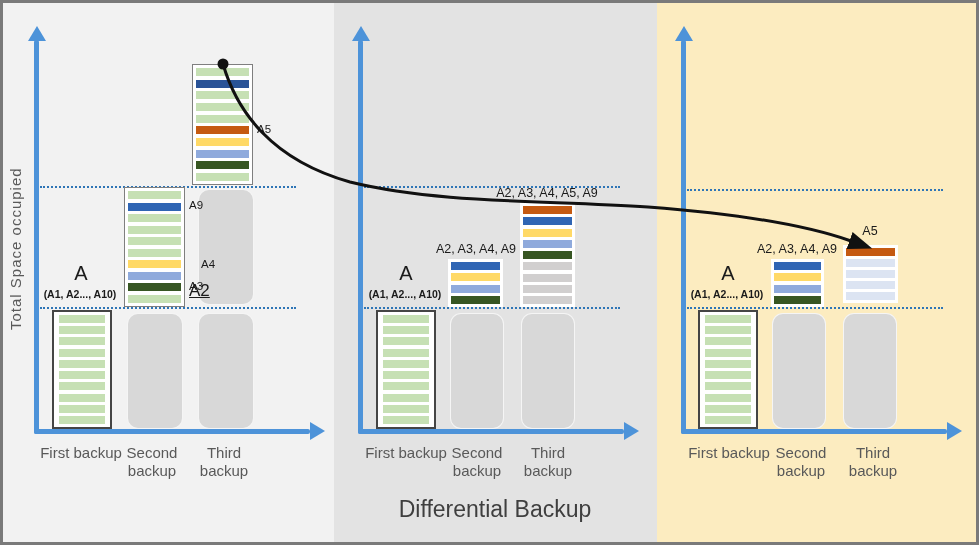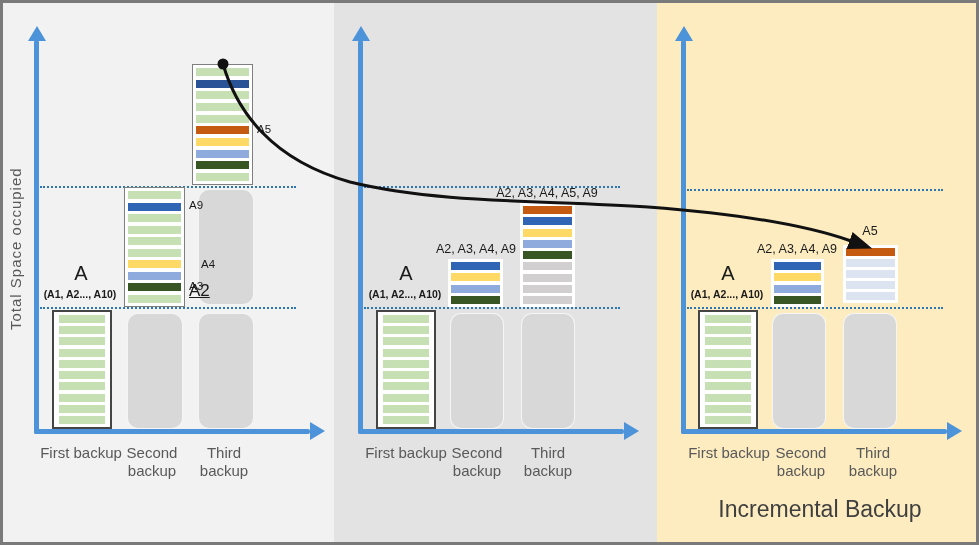--- a/index.html
+++ b/index.html
@@ -141,20 +141,21 @@
       <div class="stripe" style="background: rgb(209, 207, 207);"></div>
       <div class="stripe" style="background: rgb(209, 207, 207);"></div>
     </div>
     <div class="txt center" style="top: 262px; font-size: 20px; left: 406px;">A</div>
     <div class="txt center" style="top: 289px; font-size: 10.5px; left: 405px; font-weight: 700;">(A1, A2..., A10)</div>
     <div class="txt center" style="top: 243px; font-size: 12.5px; left: 476px;">A2, A3, A4, A9</div>
     <div class="txt center" style="top: 187px; font-size: 12.5px; left: 547px;">A2, A3, A4, A5, A9</div>
     <div class="collabel" style="left: 406px;">First backup</div>
     <div class="collabel" style="left: 477px;">Second backup</div>
     <div class="collabel" style="left: 548px;">Third backup</div>
+    <div class="ptitle" style="left: 495px;">Differential Backup</div>
     <div class="panel" style="left: 657px; width: 322px; background: rgb(252, 236, 192);"></div>
     <div class="axisv" style="left: 681px;"></div>
     <div class="tri-up" style="left: 674.5px;"></div>
     <div class="axish" style="left: 681px; width: 266px;"></div>
     <div class="tri-right" style="left: 947px;"></div>
     <div class="dotted" style="left: 687px; width: 256px; top: 189px;"></div>
     <div class="dotted" style="left: 687px; width: 256px; top: 307px;"></div>
     <div class="grayrect" style="left: 772px; top: 313px; width: 54px; height: 116px;"></div>
     <div class="grayrect" style="left: 843px; top: 313px; width: 54px; height: 116px;"></div>
     <div class="bar bar-dark" style="left: 698px; top: 310px; width: 60px; height: 119px;">
@@ -182,15 +183,14 @@
       <div class="stripe" style="background: rgb(220, 228, 242);"></div>
       <div class="stripe" style="background: rgb(220, 228, 242);"></div>
     </div>
     <div class="txt center" style="top: 262px; font-size: 20px; left: 728px;">A</div>
     <div class="txt center" style="top: 289px; font-size: 10.5px; left: 727px; font-weight: 700;">(A1, A2..., A10)</div>
     <div class="txt center" style="top: 243px; font-size: 12.5px; left: 797px;">A2, A3, A4, A9</div>
     <div class="txt center" style="top: 225px; font-size: 12.5px; left: 870px;">A5</div>
     <div class="collabel" style="left: 729px;">First backup</div>
     <div class="collabel" style="left: 801px;">Second backup</div>
     <div class="collabel" style="left: 873px;">Third backup</div>
-    <div class="ptitle" style="left: 820px;">Incremental Backup</div>
     <div class="ylabel">Total Space occupied</div>
   </div>
 
 </body></html>

